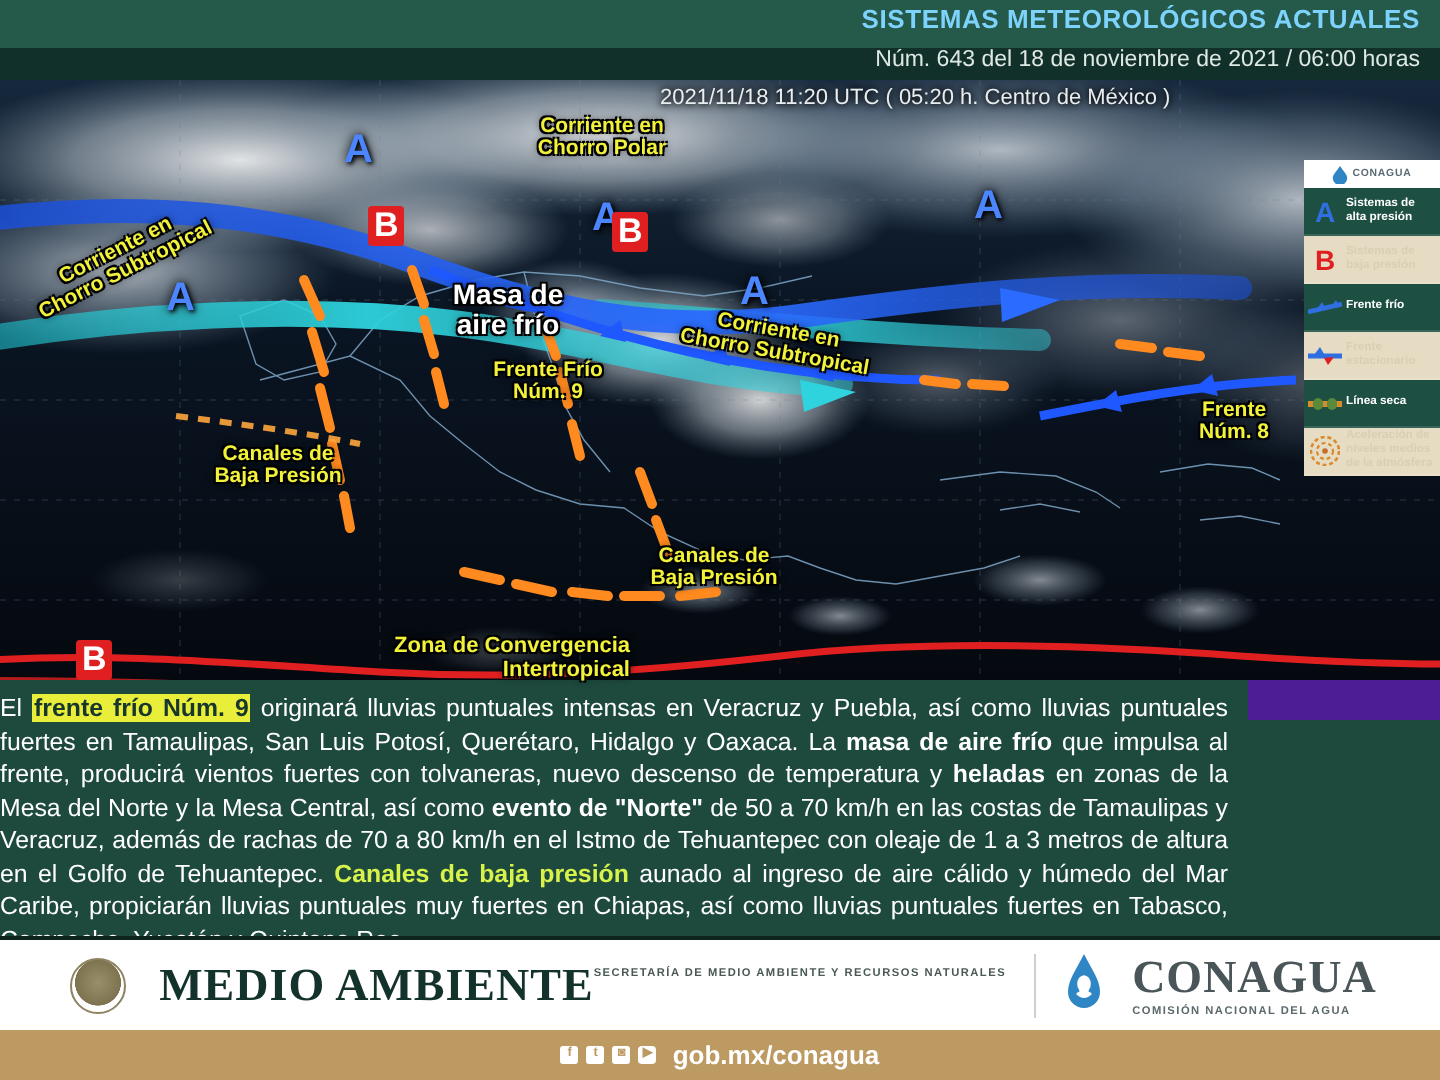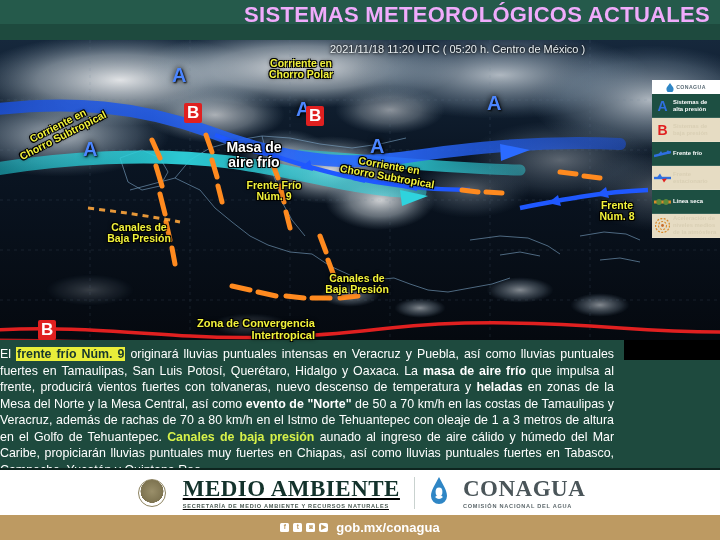--- a/index.html
+++ b/index.html
@@ -1,28 +1,28 @@
 <!DOCTYPE html>
 <html><head>
 <meta charset="utf-8">
 <style>
   html,body{margin:0;padding:0;background:#0d1b17;}
   body{width:720px;height:540px;overflow:hidden;font-family:"Liberation Sans",sans-serif;}
   .page{position:relative;width:720px;height:540px;overflow:hidden;background:#1e4a3e;}
 
   
   .header{position:absolute;left:0;top:0;width:720px;height:24px;background:#255a4b;}
-  .header-title{position:absolute;right:10px;top:2px;font-size:22px;font-weight:bold;
-    color:#f0abfc;letter-spacing:0.3px;font-family:"Liberation Sans",sans-serif;white-space:nowrap;}
+  .header-title{position:absolute;right:10px;top:2px;font-size:13px;font-weight:bold;
+    color:#7dd3fc;letter-spacing:0.3px;font-family:"Liberation Sans",sans-serif;white-space:nowrap;}
   .subheader{position:absolute;left:0;top:24px;width:720px;height:16px;background:#11302a;}
   .subheader-text{position:absolute;right:10px;top:0px;font-size:11.5px;color:#dfe9e4;white-space:nowrap;}
 
   
   .map{position:absolute;left:0;top:40px;width:720px;height:320px;overflow:hidden;
-     background:#000000;}
+     background:#4c1d95;}
   .map-sat{position:absolute;left:0;top:0;width:720px;height:300px;}
 
   .map-ts{position:absolute;left:330px;top:3px;font-size:11px;color:#e8eef0;
      text-shadow:0 0 3px #000,0 0 5px #000;white-space:nowrap;z-index:30;}
 
   
   .lab{position:absolute;z-index:25;font-weight:bold;line-height:1.08;text-align:center;
      text-shadow:1px 1px 0 #000,-1px 1px 0 #000,1px -1px 0 #000,-1px -1px 0 #000,0 0 4px #000;}
   .lab-y{color:#f2f23a;}
   .lab-w{color:#ffffff;}
@@ -62,21 +62,21 @@
   .b{font-weight:bold;}
 
   
   .foot-line{position:absolute;left:0;top:468px;width:720px;height:2px;background:#0d241e;}
   .footer{position:absolute;left:0;top:470px;width:720px;height:45px;background:#ffffff;
      display:flex;align-items:center;justify-content:center;gap:14px;}
   .seal{width:34px;height:34px;border-radius:50%;
      background:radial-gradient(circle at 50% 45%,#9a8f6a 0%,#7d7350 45%,#ffffff 46%,#ffffff 100%);
      position:relative;}
   .seal:after{content:"";position:absolute;inset:3px;border-radius:50%;border:1px solid #8d8360;}
-  .ma-wrap{display:flex;flex-direction:column;justify-content:space-between;text-decoration:underline;}
+  .ma-wrap{display:flex;flex-direction:row;justify-content:space-between;}
   .ma-title{font-family:"Liberation Serif",serif;font-size:23px;font-weight:bold;color:#13322b;
      letter-spacing:0.5px;line-height:1;}
   .ma-sub{font-size:5.6px;color:#4a5a53;letter-spacing:0.75px;margin-top:3px;font-weight:bold;}
   .divider{width:1px;height:32px;background:#c9d2cf;}
   .drop{width:20px;height:34px;position:relative;}
   .drop svg{position:absolute;left:0;top:0;}
   .cg-wrap{display:flex;flex-direction:column;justify-content:center;}
   .cg-title{font-family:"Liberation Serif",serif;font-size:23px;font-weight:bold;color:#4a5559;
      letter-spacing:0.5px;line-height:1;}
   .cg-sub{font-size:5.6px;color:#5d686c;letter-spacing:0.75px;margin-top:3px;font-weight:bold;}
@@ -89,20 +89,23 @@
   .sico.yt{border-radius:2px;}
   .sturl{font-size:13px;color:#ffffff;font-weight:bold;margin-left:4px;}
 </style>
 </head>
 <body>
 
 <div class="page">
 
   <div class="header">
     <div class="header-title">SISTEMAS METEOROLÓGICOS ACTUALES</div>
+  </div>
+  <div class="subheader">
+    <div class="subheader-text">Núm. 643 del 18 de noviembre de 2021 / 06:00 horas</div>
   </div>
 
   <div class="map">
 
     <svg class="map-sat" viewBox="0 0 720 300" preserveAspectRatio="none">
       <defs>
         <radialGradient id="cl1" cx="50%" cy="50%" r="50%">
           <stop offset="0%" stop-color="#ffffff" stop-opacity="0.95"></stop>
           <stop offset="55%" stop-color="#cfd9e0" stop-opacity="0.55"></stop>
           <stop offset="100%" stop-color="#8fa4b4" stop-opacity="0"></stop>

